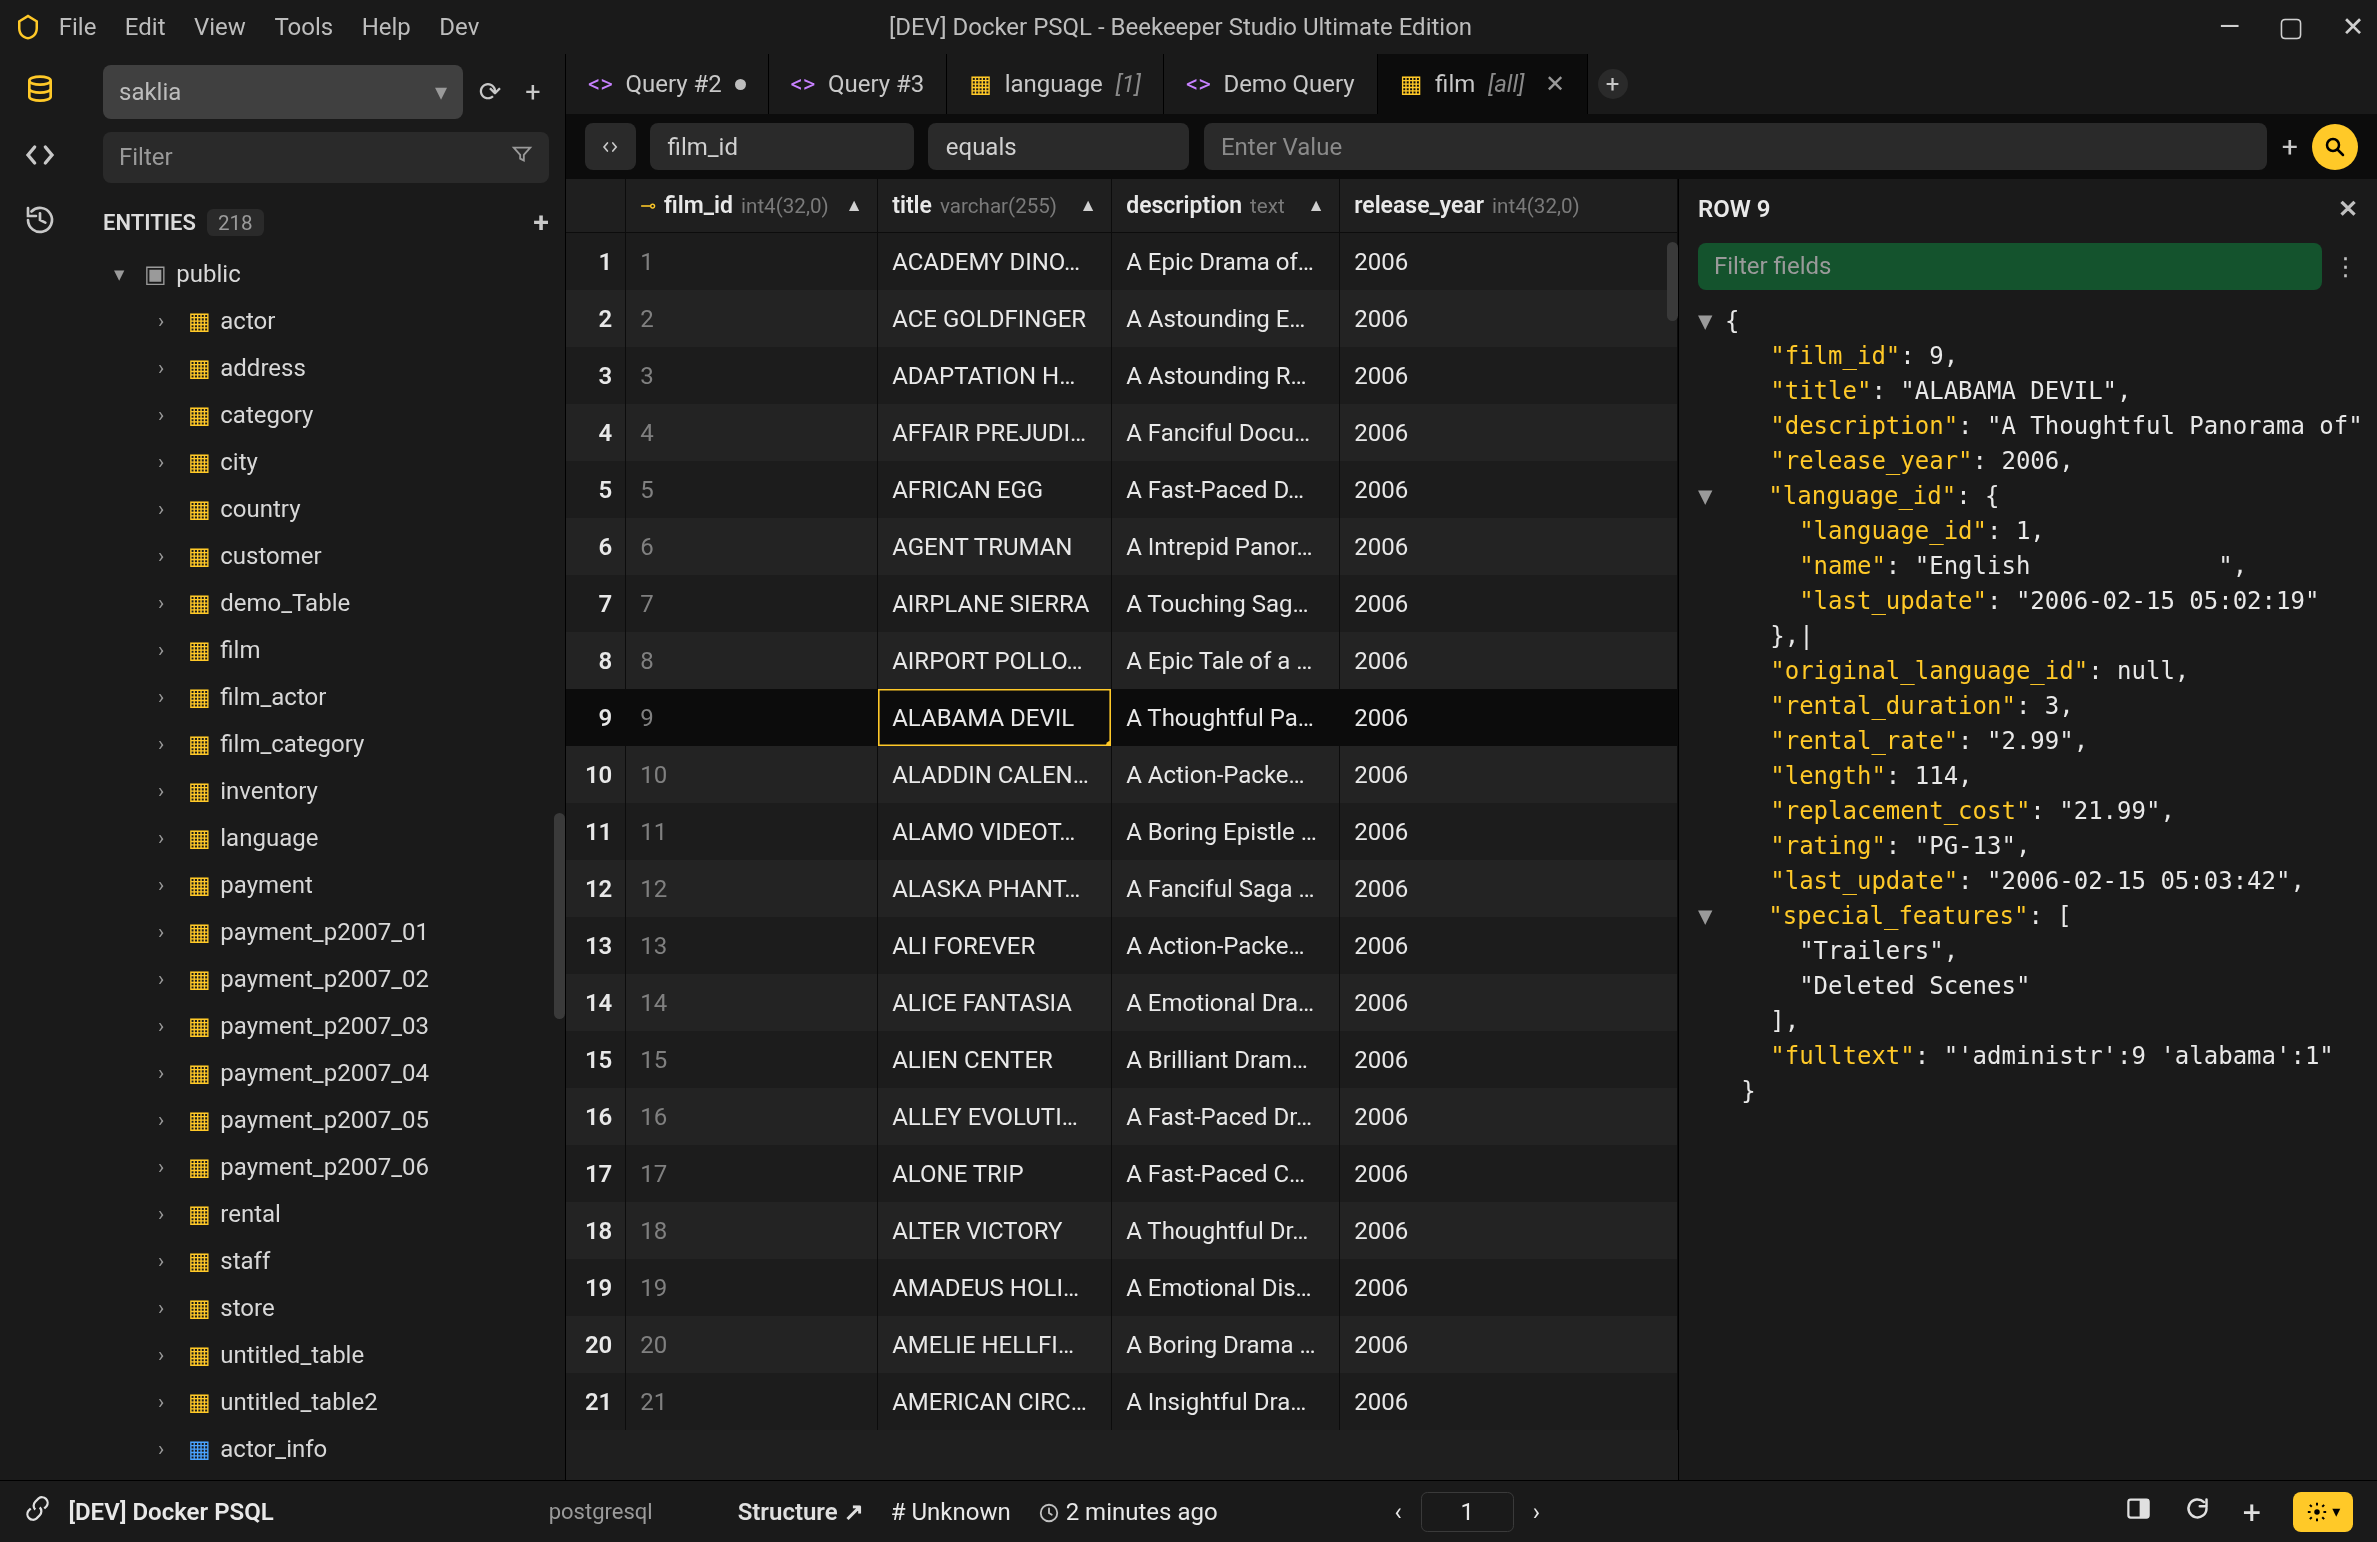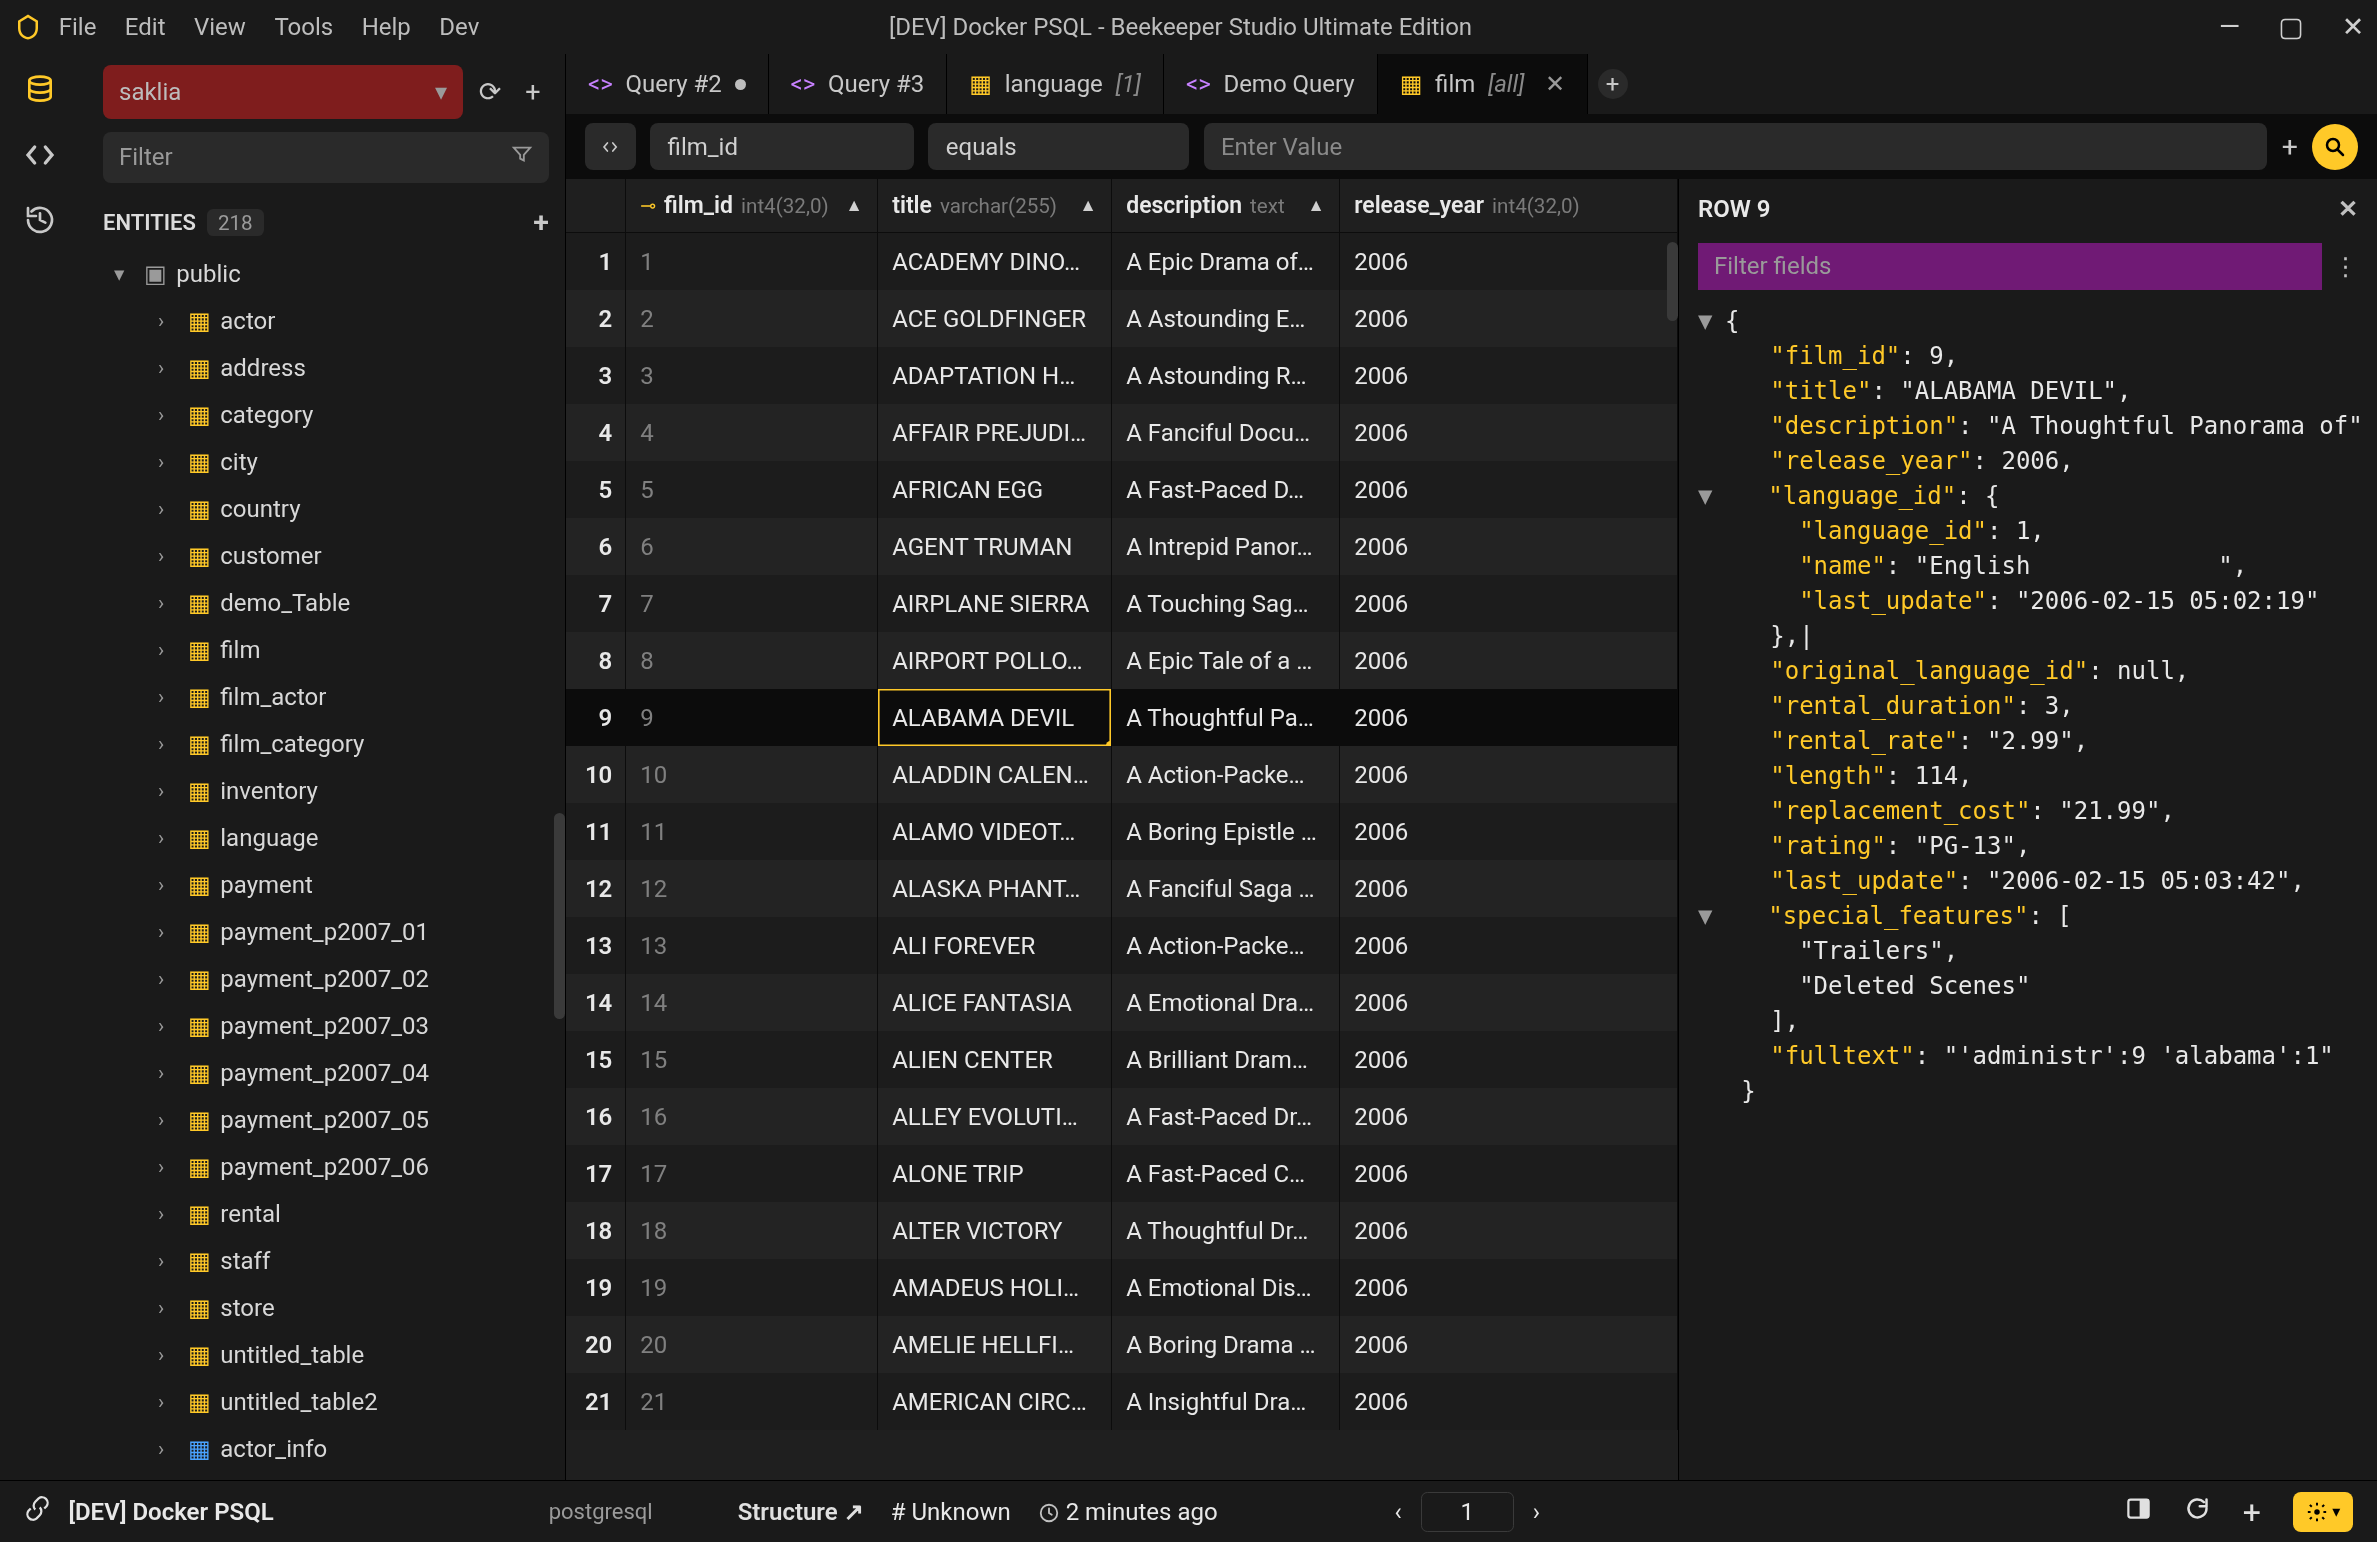--- a/index.html
+++ b/index.html
@@ -71,21 +71,21 @@
   position:relative;
 }
 .sidebar-top {
   display:flex;
   align-items:center;
   padding:11px 16px 8px 24px;
   gap:11px;
 }
 .db-select {
   flex:1;
-  background:#7f1d1d;
+  background:#404040;
   border-radius:8px;
   height:54px;
   display:flex;
   align-items:center;
   padding:0 16px;
   color:#bdbdbd;
   position:relative;
 }
 .db-select .chev { margin-left:auto; color:#9a9a9a; }
 .sidebar-top .act { color:#c8c8c8; cursor:pointer; font-size:27px; width:32px; text-align:center; }
@@ -304,23 +304,23 @@
 }
 .detail-header .close { margin-left:auto; color:#c0c0c0; font-size:24px; }
 .detail-filter {
   margin:4.7px 19px 11px 19px;
   display:flex;
   align-items:center;
   gap:11px;
 }
 .detail-filter .box {
   flex:1;
-  background:#701a75;
+  background:#14532d;
   height:47px;
-  border-radius:0;
+  border-radius:8px;
   display:flex;
   align-items:center;
   padding:0 16px;
   color:#9a9a9a;
 }
 .detail-filter .more { color:#c0c0c0; font-size:25px; }
 
 .json {
   flex:1;
   padding:3.2px 19px 19px 19px;

